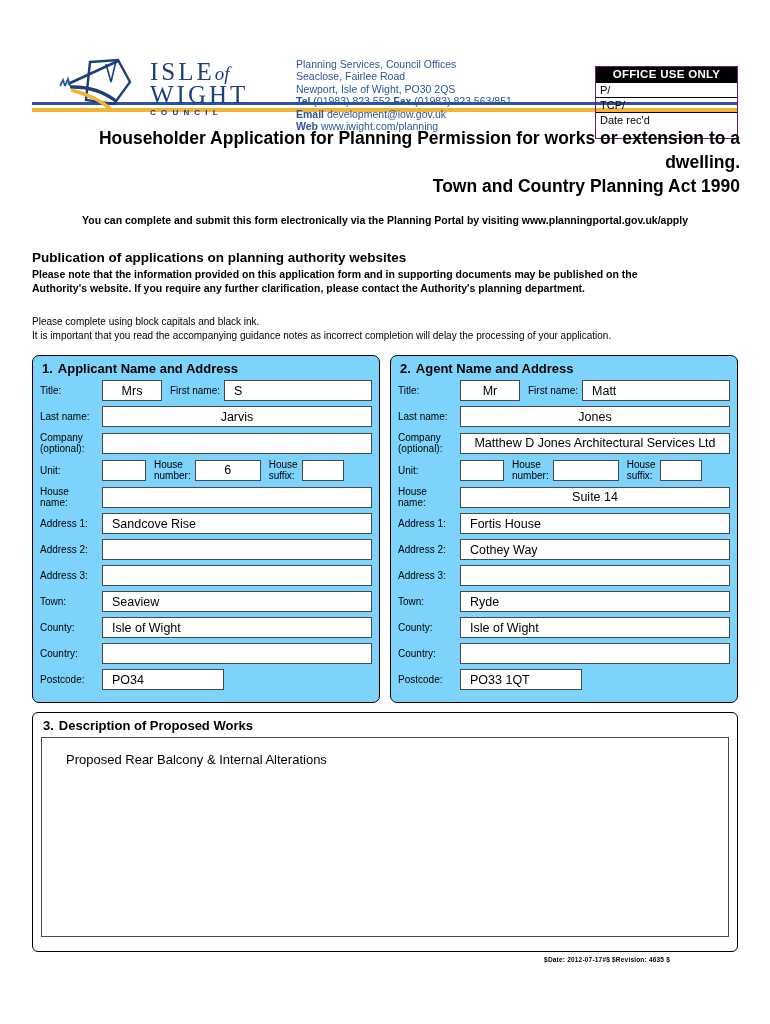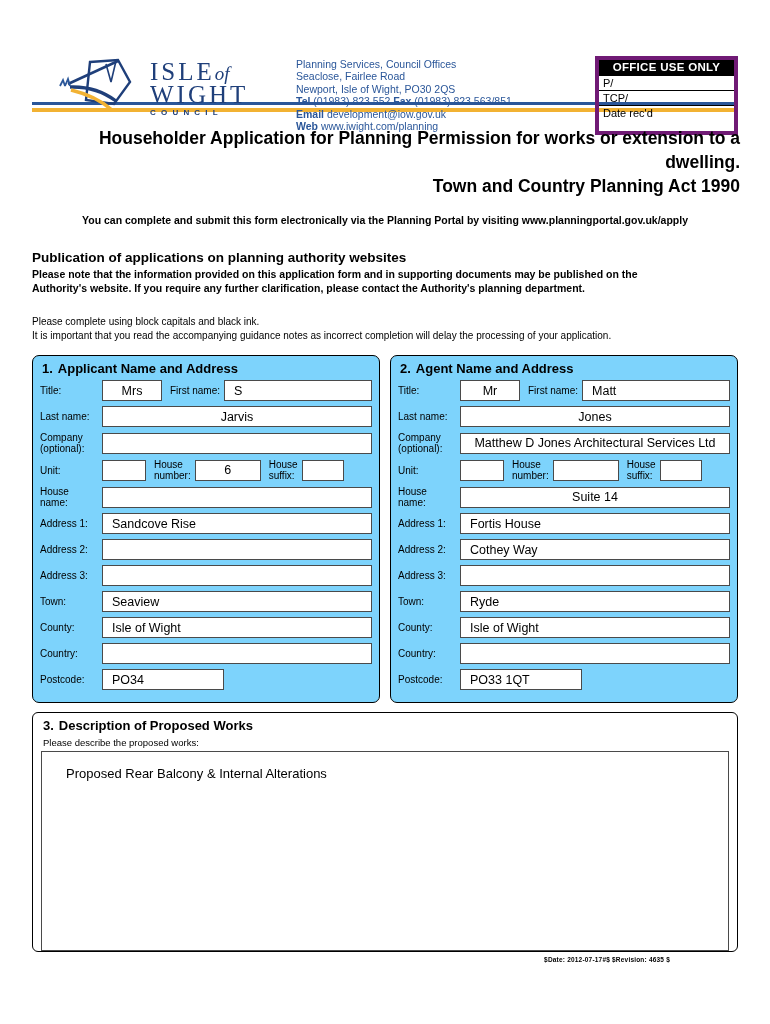--- a/index.html
+++ b/index.html
@@ -76,23 +76,23 @@
     line-height: 12.4px;
     margin-left: 24px;
     padding-top: 2px;
     white-space: nowrap;
   }
   .contact b { font-weight: bold; }
 
   .office-box {
     margin-left: auto;
     width: 143px;
-    border: 4px solid #701a75;
-    box-sizing: border-box;
-    margin-top: 0;
+    border: 1px solid #701a75;
+    box-sizing: border-box;
+    margin-top: 10px;
   }
   .office-title {
     background: #000;
     color: #fff;
     font-size: 11.5px;
     font-weight: bold;
     text-align: center;
     letter-spacing: 0.3px;
     padding: 1px 0 2px 0;
   }
@@ -451,19 +451,18 @@
         <div class="flabel">Postcode:</div>
         <div class="fbox w-post">PO33 1QT</div>
       </div>
     </div>
   </div>
 
   <div class="panel3">
     <div class="panel-title">
       <span class="num">3.</span><span>Description of Proposed Works</span>
     </div>
-    <div class="describe-label">Please describe the proposed works:</div>
     <div class="works-area">Proposed Rear Balcony &amp; Internal Alterations</div>
   </div>
 
   <div class="footer">$Date: 2012-07-17#$ $Revision: 4635 $</div>
 
 </div>
 
 </body></html>

